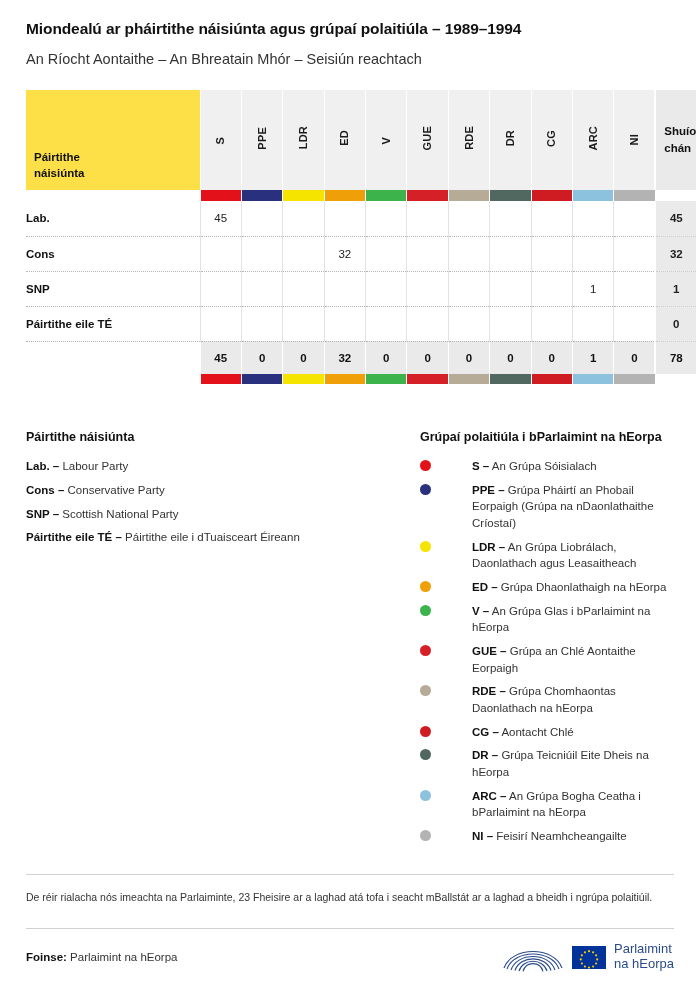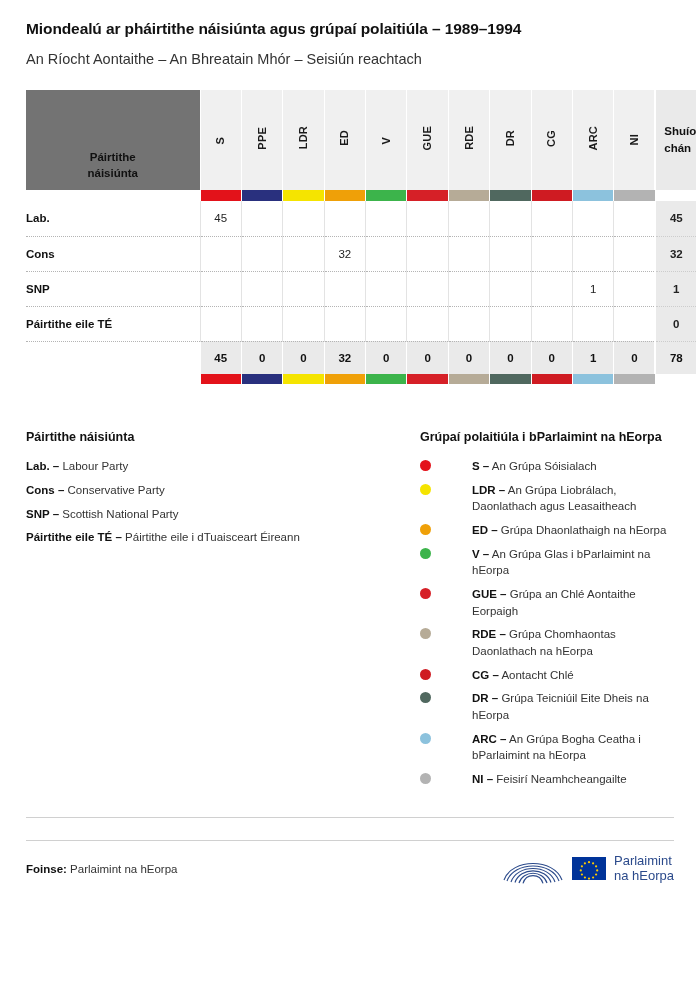--- a/index.html
+++ b/index.html
@@ -47,24 +47,24 @@
 
   .hdr-row th {
     height: 100px;
     vertical-align: middle;
     padding: 8px;
     background: #f0f0f0;
     border-left: 1px solid #ffffff;
     border-right: 1px solid #ffffff;
   }
   .hdr-row th.lblcell {
-    background: #737373;
+    background: #fde047;
     border: none;
     vertical-align: bottom;
-    text-align: center;
+    text-align: left;
     padding-bottom: 8px;
     margin-left: 31px;
   }
   .hdr-row th.totcell {
     background: #eaeaea;
     border-left: 2px solid #ffffff;
     border-right: none;
   }
   .vert {
     writing-mode: vertical-rl;
@@ -408,20 +408,24 @@
         </div>
     </div>
     <div class="legend-right">
       <div class="legend-title">Grúpaí polaitiúla i bParlaimint na hEorpa</div>
       <div id="groups-list">
           <div class="grp-item">
             <span class="dot" style="background:#e3121a"></span>
             <span><b>S –</b> <span>An Grúpa Sóisialach</span></span>
           </div>
           <div class="grp-item">
+            <span class="dot" style="background:#29307e"></span>
+            <span><b>PPE –</b> <span>Grúpa Pháirtí an Phobail Eorpaigh (Grúpa na nDaonlathaithe Críostaí)</span></span>
+          </div>
+          <div class="grp-item">
             <span class="dot" style="background:#f5e400"></span>
             <span><b>LDR –</b> <span>An Grúpa Liobrálach, Daonlathach agus Leasaitheach</span></span>
           </div>
           <div class="grp-item">
             <span class="dot" style="background:#efa008"></span>
             <span><b>ED –</b> <span>Grúpa Dhaonlathaigh na hEorpa</span></span>
           </div>
           <div class="grp-item">
             <span class="dot" style="background:#3cb44b"></span>
             <span><b>V –</b> <span>An Grúpa Glas i bParlaimint na hEorpa</span></span>
@@ -448,20 +452,21 @@
           </div>
           <div class="grp-item">
             <span class="dot" style="background:#b3b3b3"></span>
             <span><b>NI –</b> <span>Feisirí Neamhcheangailte</span></span>
           </div>
         </div>
     </div>
   </div>
 
   <hr class="divider">
+  <div class="note">De réir rialacha nós imeachta na Parlaiminte, 23 Fheisire ar a laghad atá tofa i seacht mBallstát ar a laghad a bheidh i ngrúpa polaitiúil.</div>
   <hr class="divider2">
 
   <div class="source-row">
     <div class="source">
       <b>Foinse:</b>
       <span>Parlaimint na hEorpa</span>
     </div>
     <div class="logo">
       <div class="logo-lines">
         <svg width="62" height="30" viewBox="0 0 62 30" aria-hidden="true">

